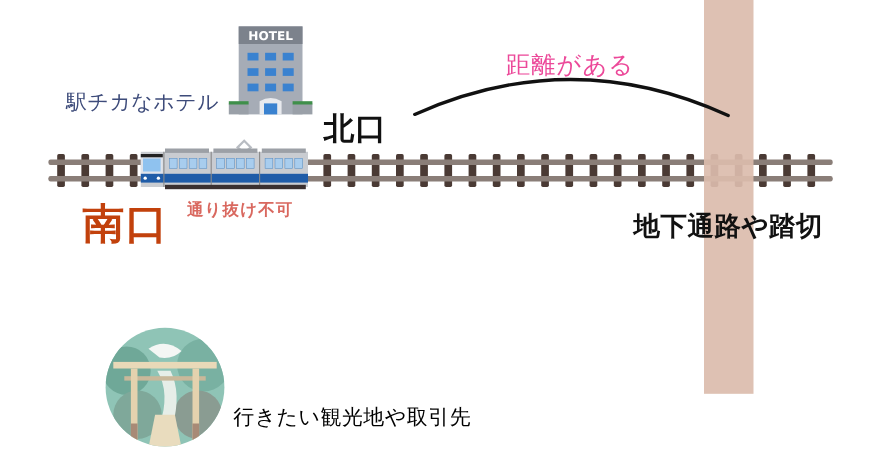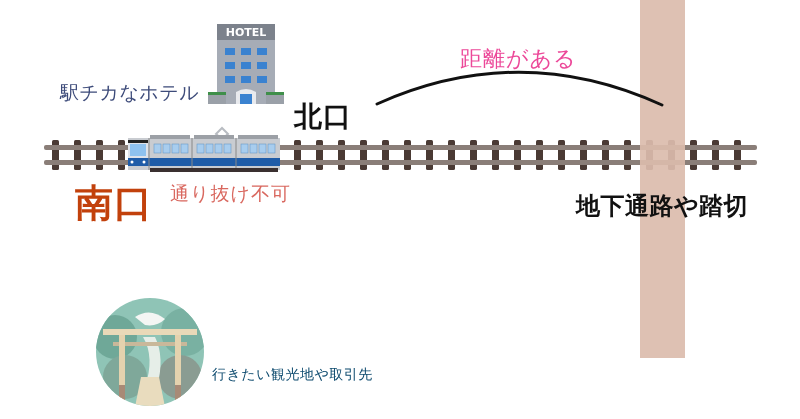--- a/index.html
+++ b/index.html
@@ -3,24 +3,24 @@
 <meta charset="utf-8">
 <style>
   html,body{margin:0;padding:0;background:#fff;}
   body{width:800px;height:419px;position:relative;overflow:hidden;font-family:"DejaVu Sans","Liberation Sans",sans-serif;}
   .abs{position:absolute;}
   .band{left:640px;top:0;width:45px;height:358px;background:#dbbcac;z-index:3;opacity:0.92;}
   .track{left:0;top:0;width:800px;height:419px;z-index:2;}
   .hotel-label{left:60px;top:80px;font-size:19px;color:#3d4b7a;letter-spacing:0.5px;white-space:nowrap;text-align:right;}
   .north{left:294px;top:98px;font-size:28px;font-weight:bold;color:#111;letter-spacing:1px;}
   .south{left:44px;top:178px;font-size:38px;font-weight:bold;color:#c2410c;letter-spacing:1px;margin-left:31px;}
-  .nothru{left:170px;top:181px;font-size:19px;font-weight:normal;color:#d9685f;letter-spacing:1px;white-space:nowrap;}
+  .nothru{left:170px;top:181px;font-size:15px;font-weight:bold;color:#d9685f;letter-spacing:1px;white-space:nowrap;}
   .distance{left:460px;top:44px;font-size:22px;color:#ec4899;letter-spacing:1px;white-space:nowrap;text-align:center;}
   .crossing{left:576px;top:190px;font-size:24px;font-weight:bold;color:#111;letter-spacing:0.5px;white-space:nowrap;z-index:4;}
-  .dest{left:212px;top:366px;font-size:14px;color:#0c4a6e;letter-spacing:0.5px;white-space:nowrap;}
+  .dest{left:212px;top:366px;font-size:19px;color:#000000;letter-spacing:0.5px;white-space:nowrap;}
   .hotel{left:200px;top:22px;width:92px;height:84px;z-index:4;}
   .train{left:124px;top:126px;width:160px;height:48px;z-index:4;}
   .shrine{left:95px;top:297px;width:110px;height:110px;z-index:4;}
   .arc{left:0;top:0;width:800px;height:419px;z-index:5;pointer-events:none;}
   .t{position:absolute;z-index:6;}
 </style>
 </head>
 <body>
 
 <svg class="abs track" viewBox="0 0 800 419">

